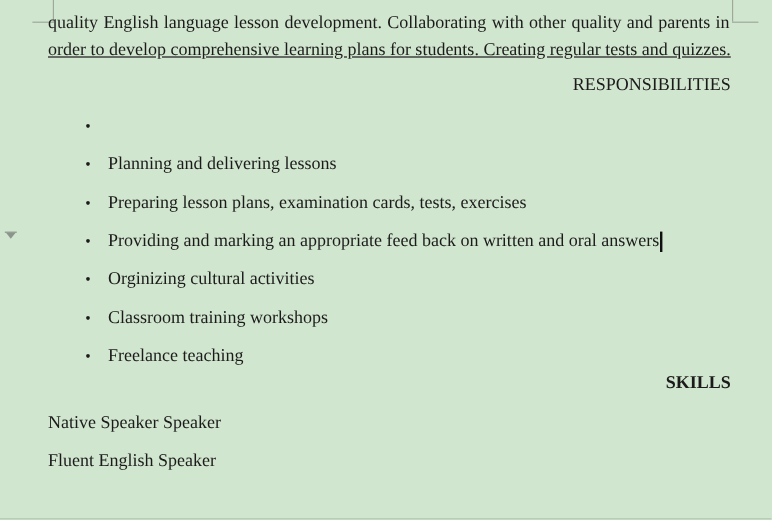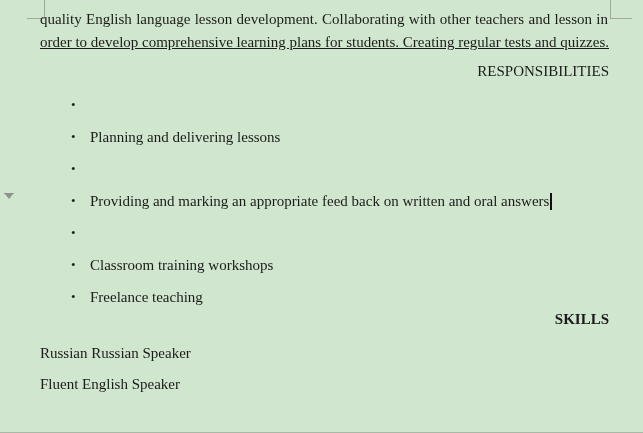--- a/index.html
+++ b/index.html
@@ -57,58 +57,60 @@
 </style>
 </head>
 <body>
 
 <div class="crop crop-tl-v"></div>
 <div class="crop crop-tl-h"></div>
 <div class="crop crop-tr-v"></div>
 <div class="crop crop-tr-h"></div>
 
 <div class="abs para">
-  <div class="para-line-1">quality English language lesson development. Collaborating with other teachers and lesson in</div>
+  <div class="para-line-1">quality English language lesson development. Collaborating with other quality and parents in</div>
   <div class="para-line-2">order to develop comprehensive learning plans for students. Creating regular tests and quizzes.</div>
 </div>
 
 <div class="abs heading heading-resp">RESPONSIBILITIES</div>
 
 <div class="abs bullet-list">
   <div class="bullet-item">
     <span class="bullet-glyph">•</span>
   </div>
   <div class="bullet-item">
     <span class="bullet-glyph">•</span>
     <span>Planning and delivering lessons</span>
   </div>
   <div class="bullet-item">
     <span class="bullet-glyph">•</span>
+    <span>Preparing lesson plans, examination cards, tests, exercises</span>
   </div>
   <div class="bullet-item">
     <span class="bullet-glyph">•</span>
     <span>Providing and marking an appropriate feed back on written and oral answers</span>
     <span class="caret"></span>
   </div>
   <div class="bullet-item">
     <span class="bullet-glyph">•</span>
+    <span>Orginizing cultural activities</span>
   </div>
   <div class="bullet-item">
     <span class="bullet-glyph">•</span>
     <span>Classroom training workshops</span>
   </div>
   <div class="bullet-item">
     <span class="bullet-glyph">•</span>
     <span>Freelance teaching</span>
   </div>
 </div>
 
 <div class="abs heading heading-skills">SKILLS</div>
 
 <div class="abs skills-list">
-  <div class="skill-line">Russian Russian Speaker</div>
+  <div class="skill-line">Native Speaker Speaker</div>
   <div class="skill-line">Fluent English Speaker</div>
 </div>
 
 <div class="abs margin-marker-bar"></div>
 <div class="abs margin-marker"></div>
 
 <div class="abs bottom-edge"></div>
 
 </body></html>

